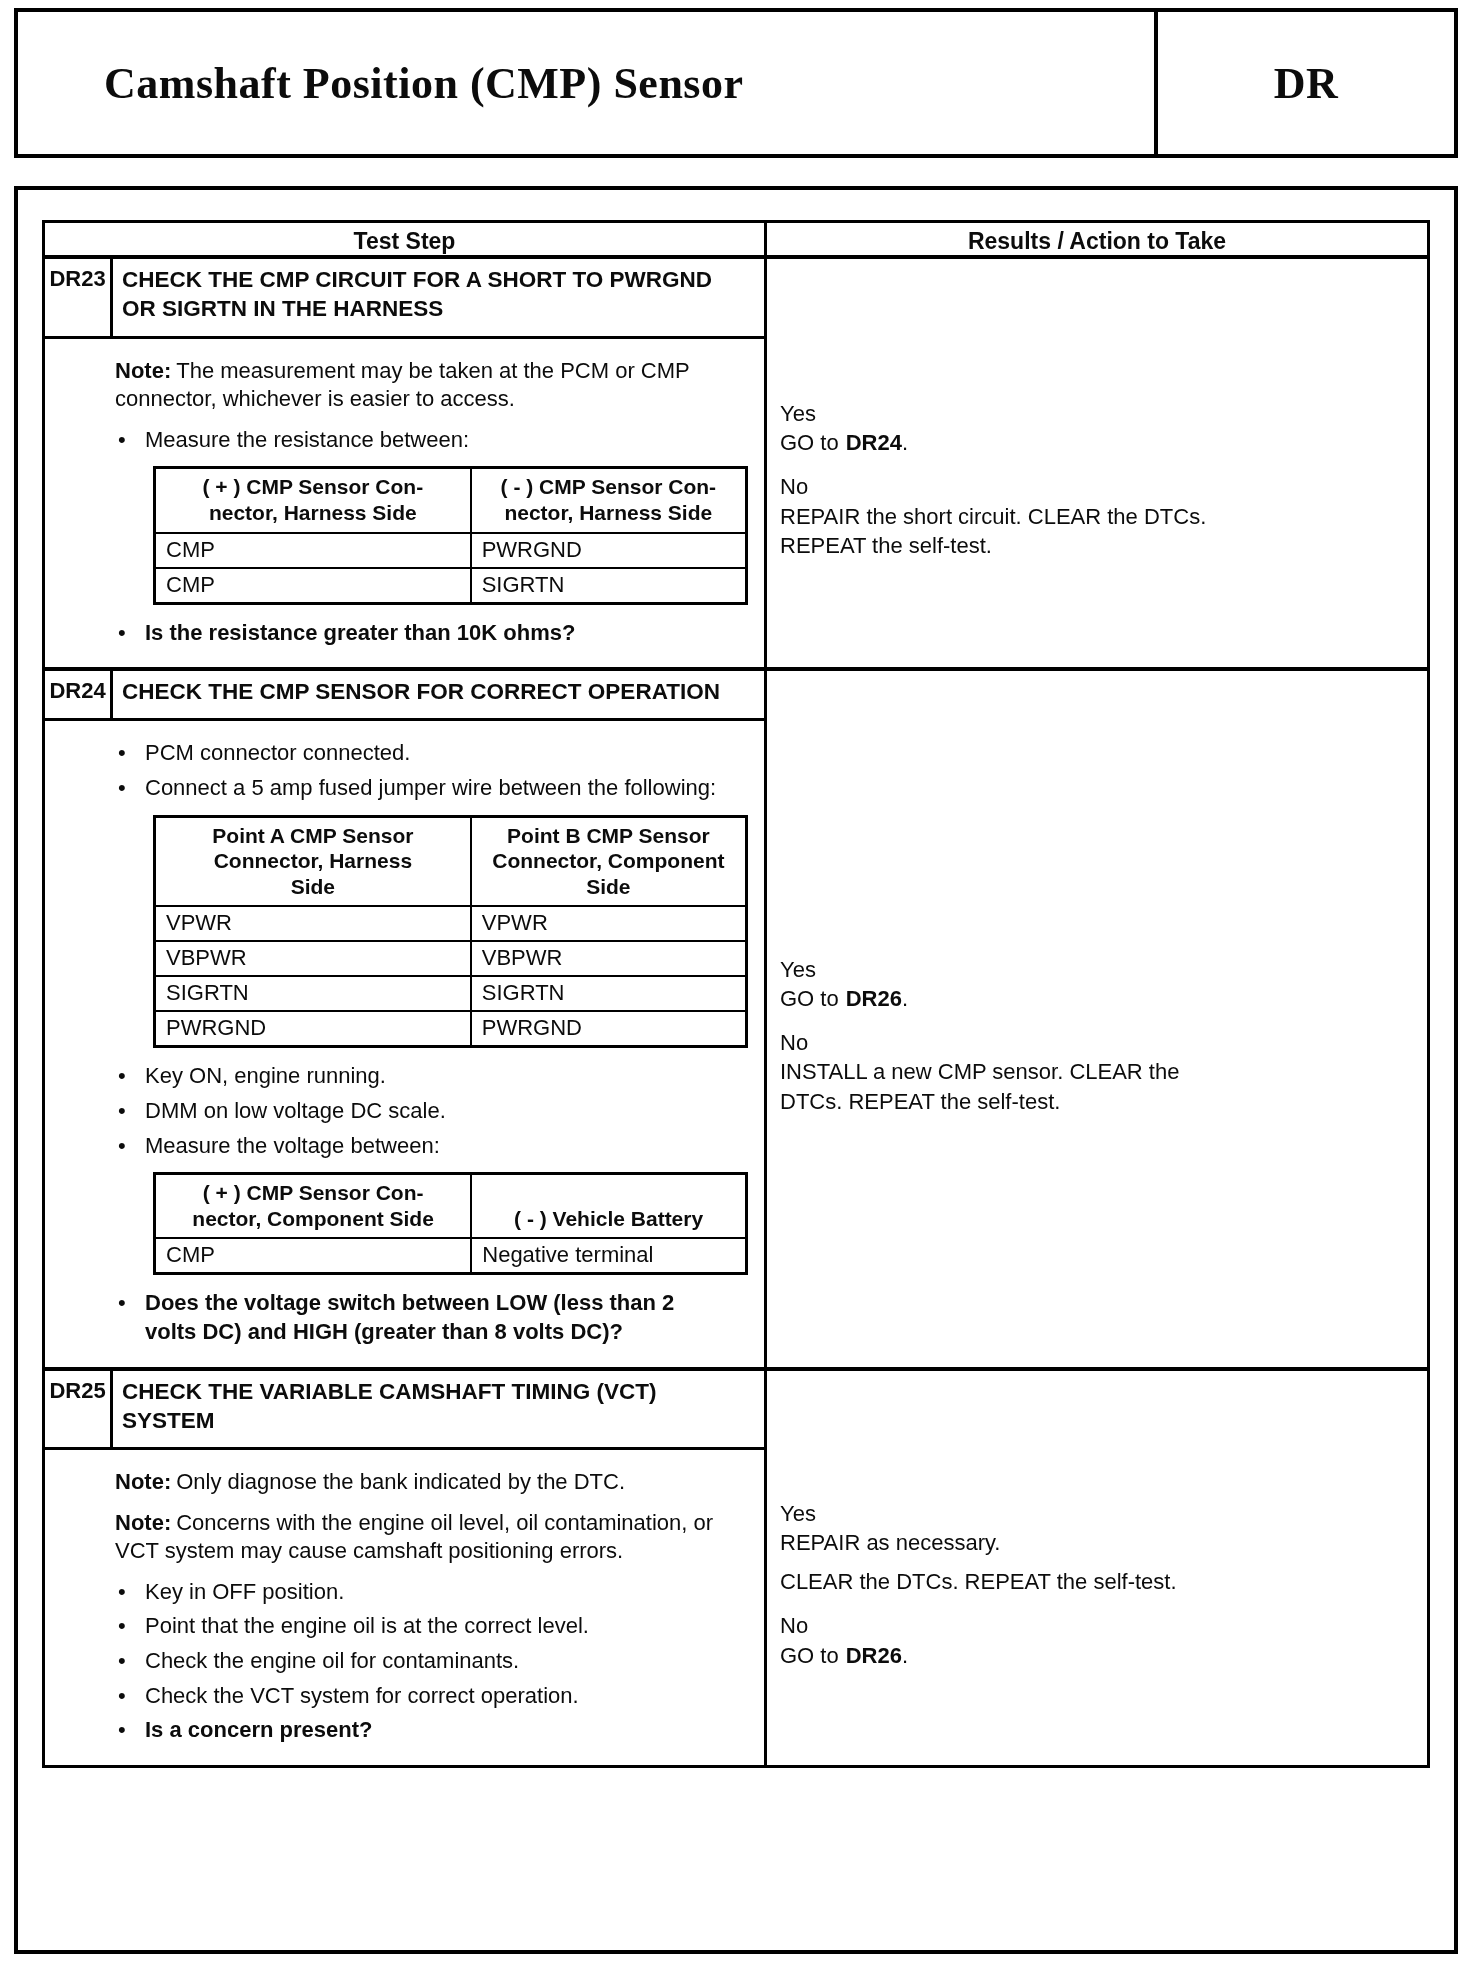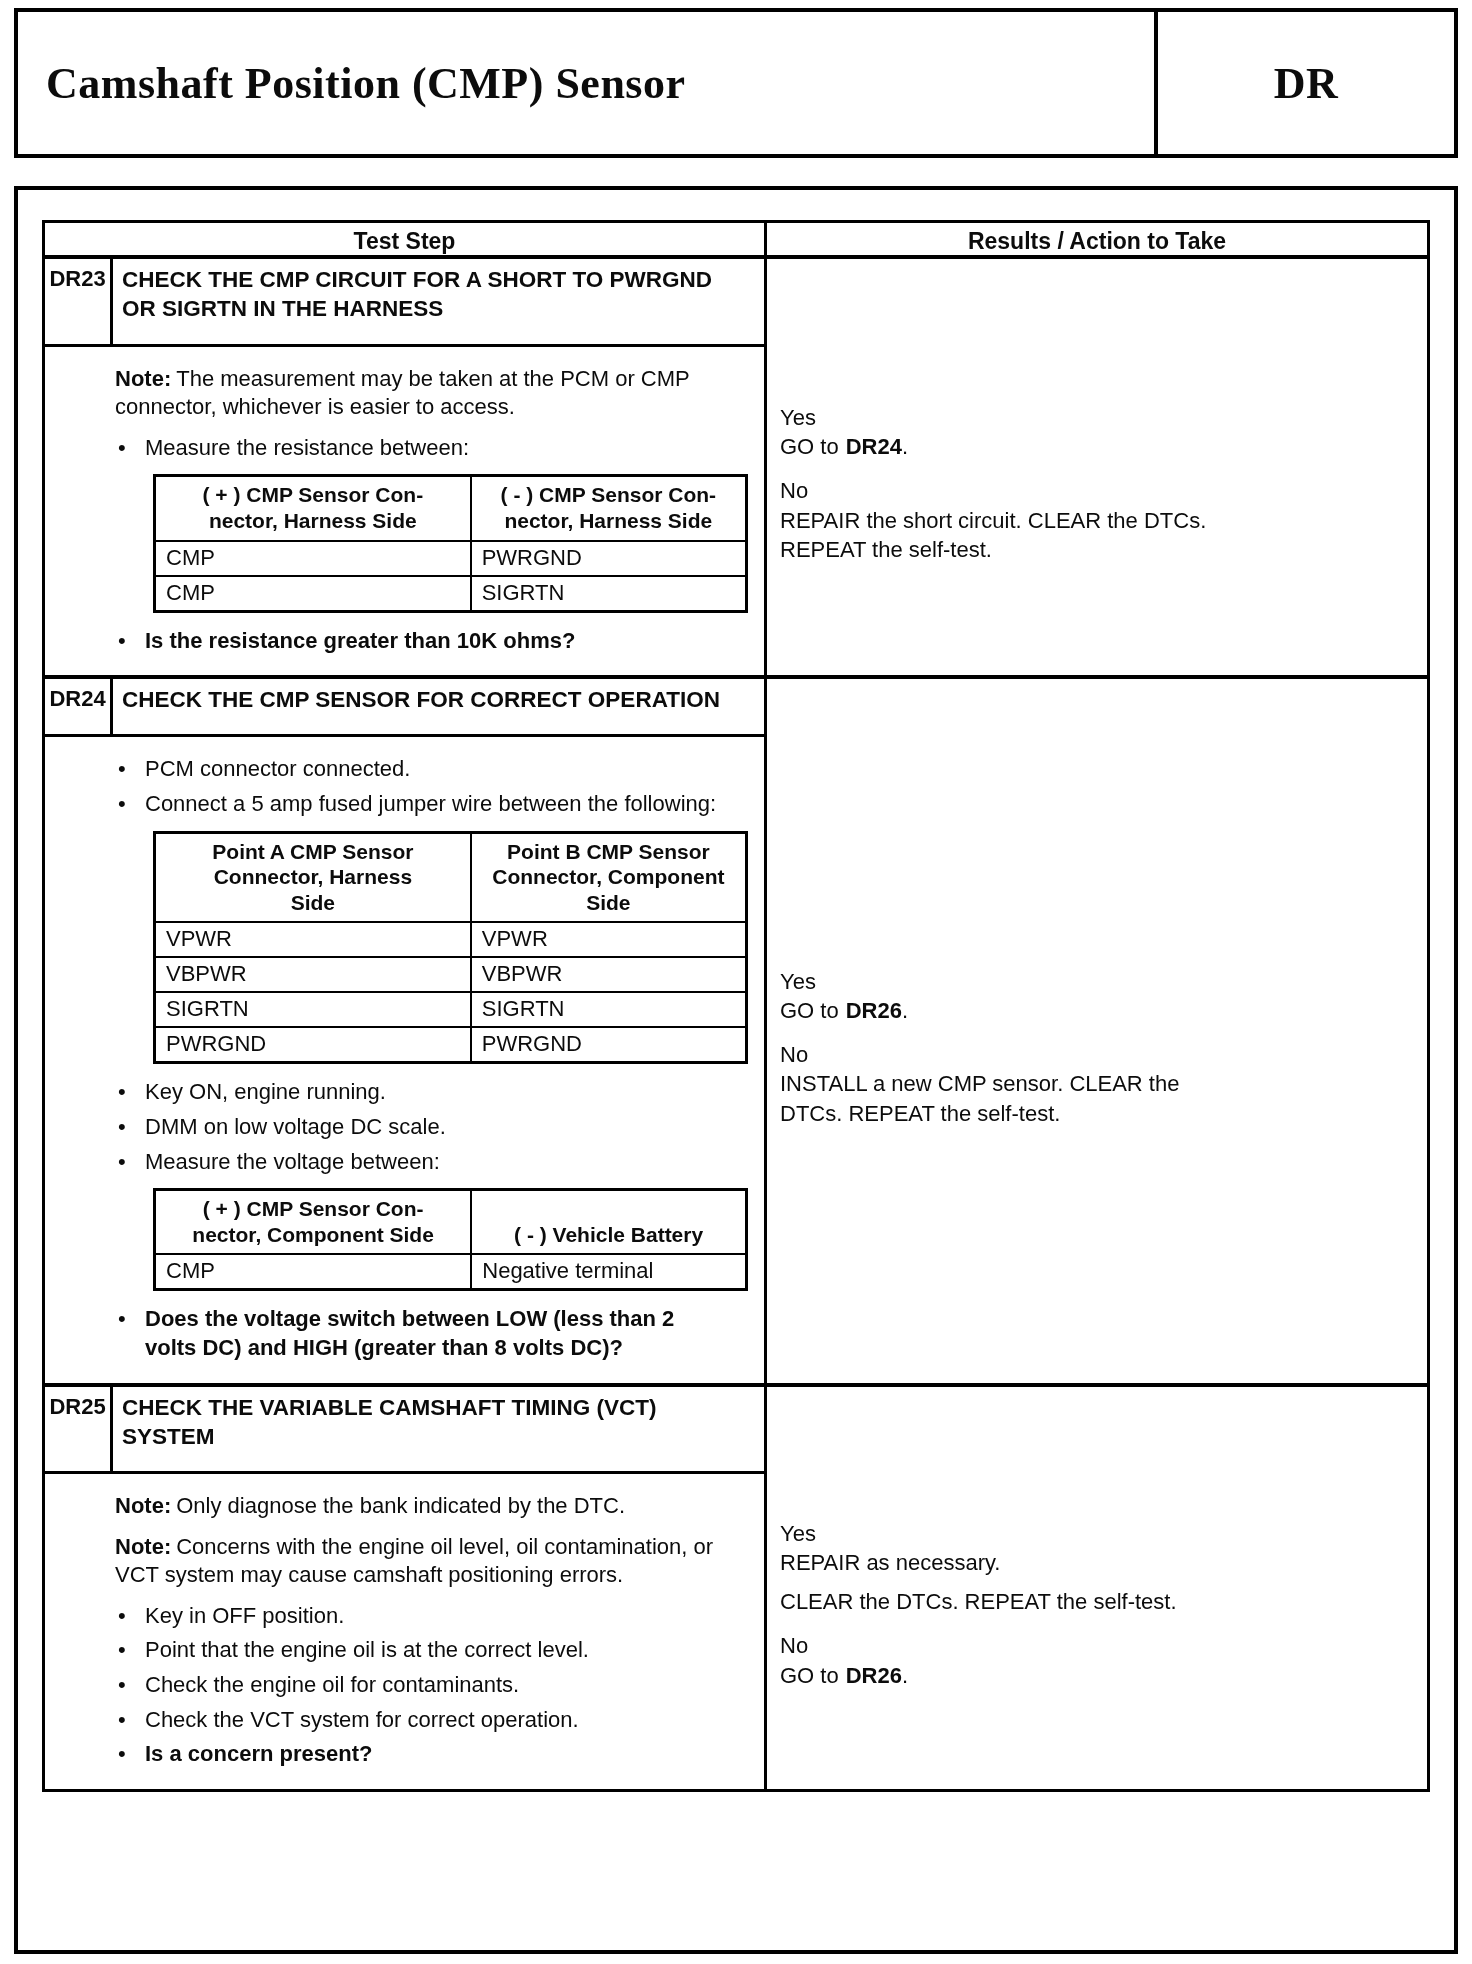--- a/index.html
+++ b/index.html
@@ -11,21 +11,21 @@
     color: #0c0c0c;
   }
 
   
   .header-box {
     position: absolute; left: 14px; top: 8px;
     width: 1444px; height: 150px;
     border: 4px solid #000;
     display: flex;
   }
-  .header-title-cell { flex: 1; display: flex; align-items: center; padding-left: 28px; }
+  .header-title-cell { flex: 1; display: flex; align-items: center; padding-left: 86px; }
   .header-code-cell {
     width: 300px; border-left: 4px solid #000;
     display: flex; align-items: center; justify-content: center;
   }
   .header-title, .header-code {
     font-family: "Liberation Serif", "DejaVu Serif", serif;
     font-weight: bold; font-size: 44px; letter-spacing: 0.5px;
   }
 
   
@@ -49,21 +49,21 @@
   }
 
   .step-title-row { display: flex; border-bottom: 3px solid #000; }
   .step-id {
     width: 68px; flex: none; border-right: 3px solid #000;
     font-weight: bold; font-size: 22px;
     padding: 7px 0 6px; text-align: center;
   }
   .step-title {
     flex: 1; font-weight: bold; font-size: 22.5px; line-height: 1.3;
-    padding: 6px 16px 20px 9px;
+    padding: 6px 16px 12px 9px;
   }
 
   .step-body { padding: 12px 16px 14px 70px; }
 
   .note { font-size: 22px; line-height: 1.3; margin: 6px 0 12px; max-width: 620px; }
   .note b { margin-right: 5px; }
 
   .bullet { display: flex; font-size: 22px; line-height: 1.3; margin: 6px 0; }
   .bullet .dot { width: 30px; flex: none; padding-left: 3px; }
   .bullet .btext { flex: 1; padding-right: 10px; max-width: 590px; }

